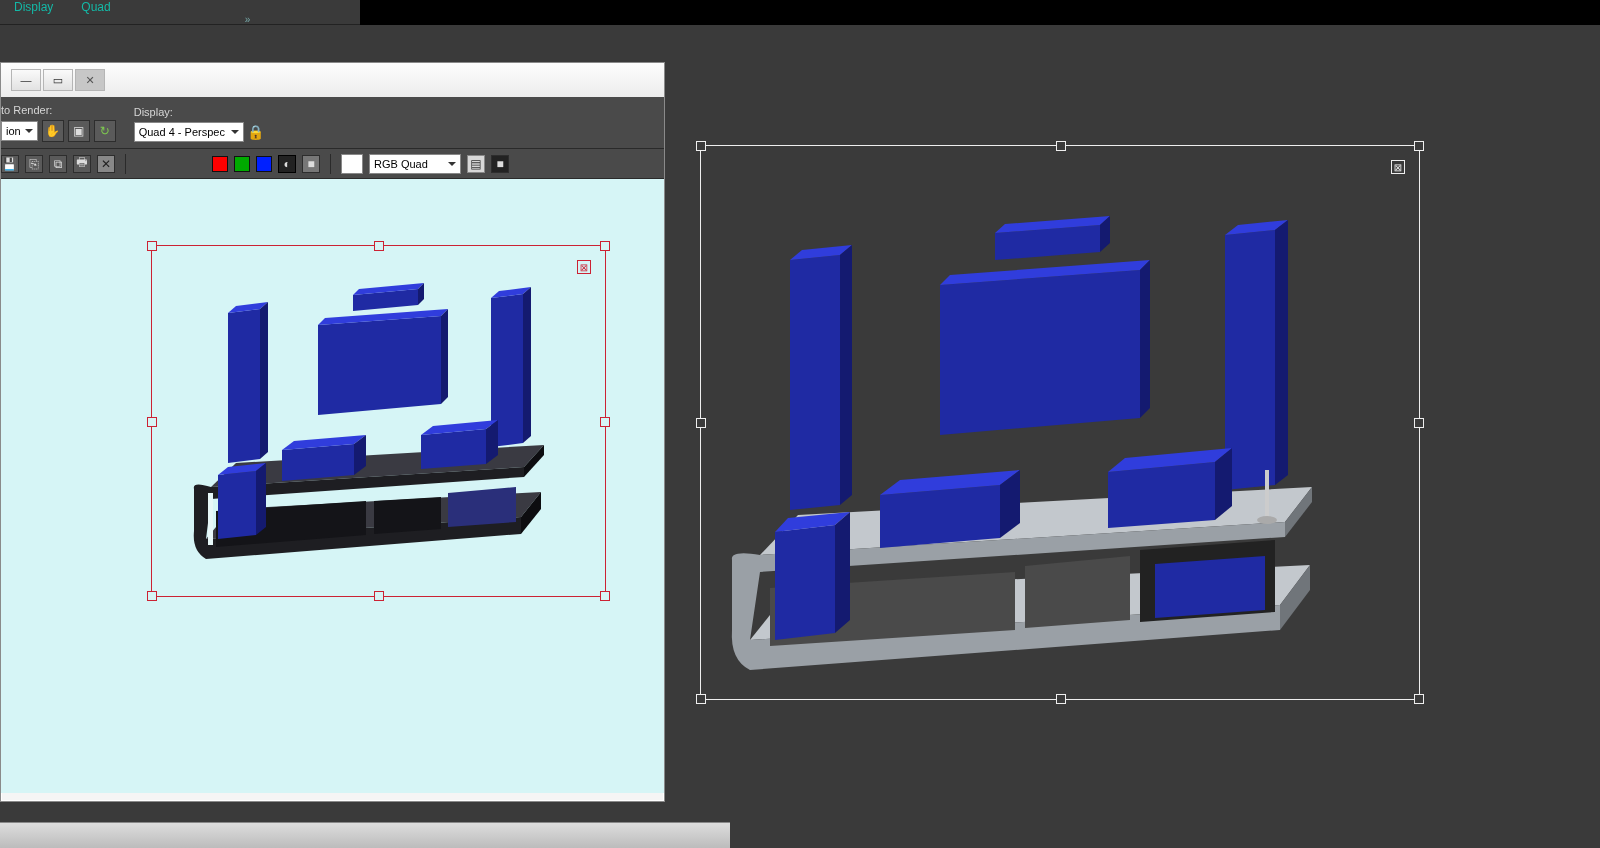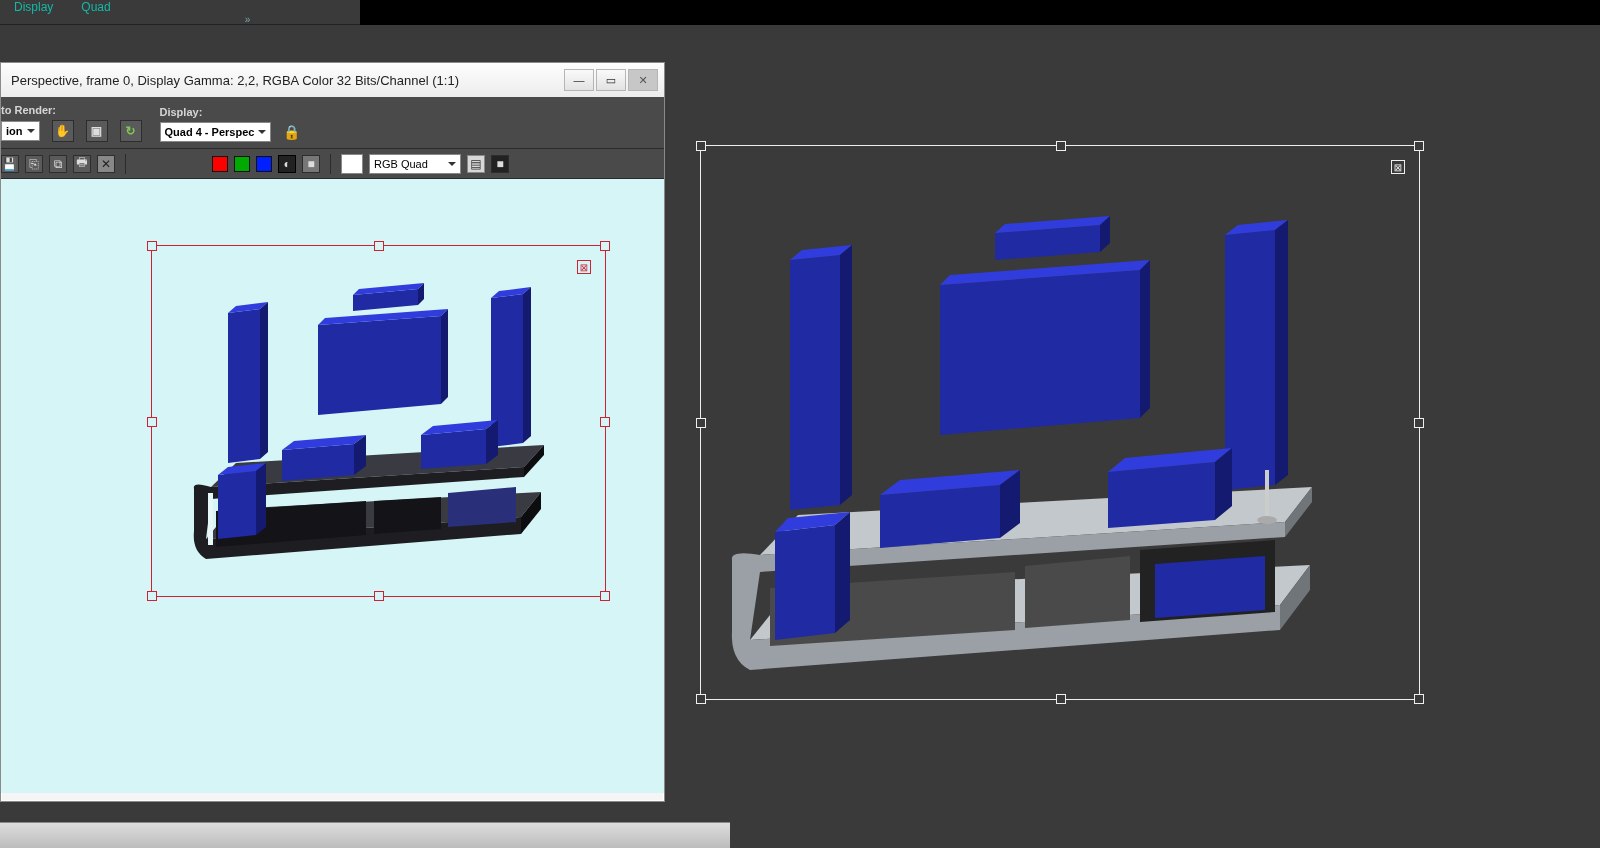--- a/index.html
+++ b/index.html
@@ -53,25 +53,24 @@
     background:linear-gradient(#fafafa,#e2e2e2);
     display:flex; align-items:center; justify-content:center; font-size:11px; color:#333;
   }
   .win-btn.close { background:#c7c7c7; color:#555; }
 
   
   .rw-toolstrip {
     background:#4a4a4a; height:52px; display:flex; align-items:flex-end;
     padding:0 8px 6px 0; gap:18px; color:#d0d0d0; font-size:11px;
     border-bottom:1px solid #2a2a2a;
-    font-weight:bold;
   }
   .rw-toolstrip .col { display:flex; flex-direction:column; gap:4px; }
   .rw-toolstrip .lbl { font-size:11px; color:#d6d6d6; }
-  .row { display:flex; align-items:center; gap:12px;justify-content:flex-end; }
+  .row { display:flex; align-items:center; gap:4px;justify-content:flex-end; }
   .dropdown {
     background:#fff; color:#000; font-size:11px; height:20px;
     border:1px solid #888; padding:0 16px 0 4px; position:relative; min-width:48px;
     display:flex; align-items:center;
   }
   .dropdown::after{
     content:""; position:absolute; right:4px; top:7px;
     border:4px solid transparent; border-top-color:#333;
   }
   .tb-btn {
@@ -188,21 +187,20 @@
         <polygon points="545,360 562,346 562,288 545,302" fill="#141a70"></polygon>
 
         <rect x="595" y="310" width="4" height="50" fill="#ccc"></rect>
         <ellipse cx="597" cy="360" rx="10" ry="4" fill="#aaa"></ellipse>
       </svg>
     </div>
   </div>
 
   <div class="render-window">
     <div class="rw-titlebar">
-      <span class="title">Perspective, frame 0, Display Gamma: 2,2, RGBA Color 32 Bits/Channel (1:1)</span>
       <span class="win-btns">
         <span class="win-btn">—</span>
         <span class="win-btn">▭</span>
         <span class="win-btn close">✕</span>
       </span>
     </div>
 
     <div class="rw-toolstrip">
       <div class="col" style="min-width:76px;">
         <span class="lbl">to Render:</span>

